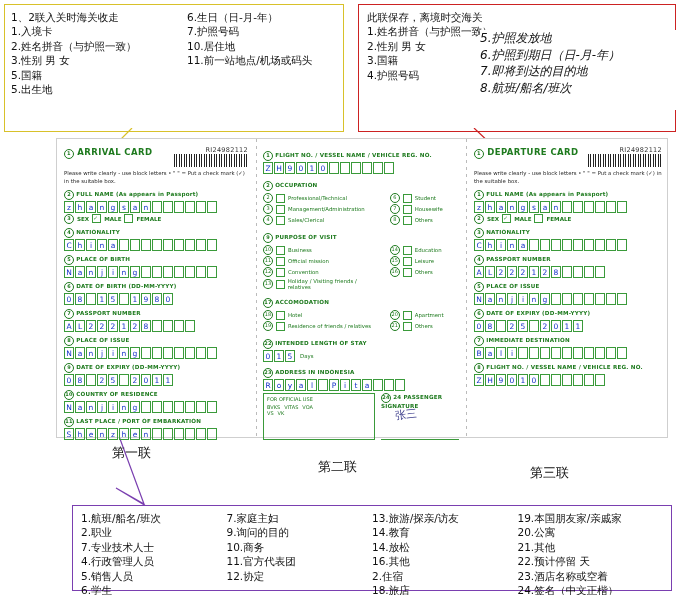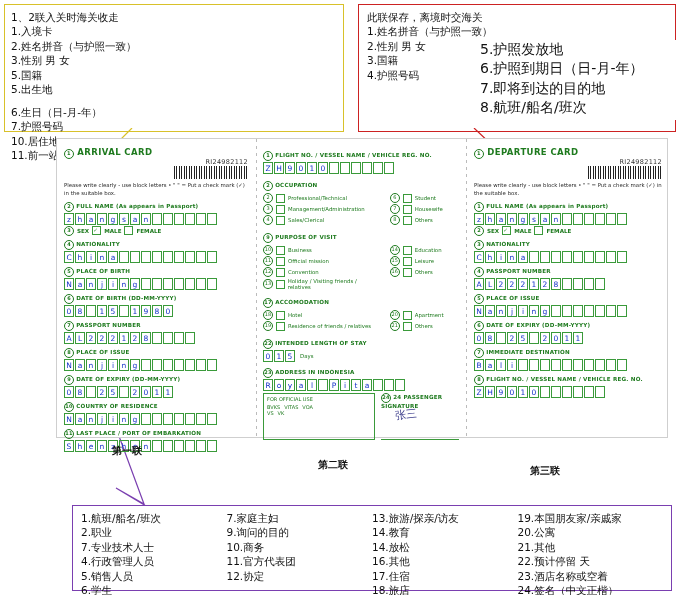--- a/index.html
+++ b/index.html
@@ -5,21 +5,21 @@
   html,body{margin:0;padding:0;background:#ffffff;}
   body{width:680px;height:595px;position:relative;overflow:hidden;
        font-family:"DejaVu Sans","Liberation Sans",sans-serif;color:#111;}
 
   
   .callout{position:absolute;box-sizing:border-box;background:#ffffff;}
   .callout ul{list-style:none;margin:0;padding:0;}
   .callout li{white-space:nowrap;line-height:1.38;}
   .box-tl{left:4px;top:4px;width:340px;height:128px;border:1px solid #d8c12a;
           padding:5px 6px;font-size:10.5px;color:#111;}
-  .box-tl .cols{display:flex;gap:8px;flex-direction:column;}
+  .box-tl .cols{display:flex;gap:8px;}
   .box-tl .c1{width:168px;}
   .box-tr{left:358px;top:4px;width:318px;height:128px;border:1px solid #cc2222;
           padding:5px 8px;font-size:10.5px;}
   .box-b{left:72px;top:505px;width:600px;height:86px;border:1px solid #7a3fb0;
          padding:5px 8px;font-size:10.5px;}
   .box-b .cols{display:flex;}
   .box-b .c{width:25%;}
   .box-b li,.box-tl li,.box-tr li{font-family:"DejaVu Sans",sans-serif;}
 
   
@@ -33,40 +33,40 @@
   .panel{position:absolute;top:0;bottom:0;box-sizing:border-box;padding:8px 7px;}
   .p1{left:0;width:198px;}
   .p2{left:199px;width:210px;}
   .p3{left:410px;width:202px;}
 
   .ttl{font-size:8.5px;font-weight:bold;color:#1e7a1e;letter-spacing:.4px;}
   .ttl-row{display:flex;align-items:flex-start;justify-content:space-between;}
   .barcode{font-size:7px;color:#333;text-align:right;line-height:1.1;}
   .bars{height:13px;width:74px;margin-left:auto;
         background:repeating-linear-gradient(to right,#222 0 1px,#fff 1px 2px,#222 2px 3.2px,#fff 3.2px 5px);}
-  .bnum{font-size:6.5px;letter-spacing:.3px;margin-top:12px;}
+  .bnum{font-size:6.5px;letter-spacing:.3px;}
   .note{font-size:5.4px;color:#2a2a2a;line-height:1.45;margin:3px 0 4px;}
   .lbl{font-size:5.6px;color:#1e7a1e;font-weight:bold;letter-spacing:.2px;margin:4px 0 1px;}
   .boxes{display:flex;gap:1px;margin-bottom:1px;}
   .cell{width:10px;height:12px;border:1px solid #3a9a3a;box-sizing:border-box;
         font-size:7.5px;line-height:11px;text-align:center;color:#1a1aaa;
         font-family:"DejaVu Sans",sans-serif;}
   .cell.blue{color:#1430c8;}
   .sexrow{display:flex;align-items:center;gap:3px;font-size:5.6px;color:#1e7a1e;font-weight:bold;}
   .tick{display:inline-block;width:7px;height:7px;border:1px solid #3a9a3a;}
   .num{display:inline-block;width:8px;height:8px;border-radius:50%;
        border:1px solid #1e7a1e;font-size:5px;line-height:7px;text-align:center;color:#1e7a1e;}
   .opt{display:flex;align-items:center;gap:3px;font-size:5.4px;color:#1e7a1e;margin:1px 0;}
   .opt .sq{width:7px;height:7px;border:1px solid #3a9a3a;display:inline-block;}
   .two{display:flex;gap:10px;}
   .seal{position:absolute;font-size:11px;color:#3a3a8a;transform:rotate(-6deg);
         font-family:"DejaVu Sans",sans-serif;}
   .offbox{border:1px solid #3a9a3a;padding:2px 3px;font-size:5px;color:#1e7a1e;}
   .offrow{display:flex;gap:6px;margin-top:2px;}
-  .caption{position:absolute;font-size:10px;font-weight:bold;color:#111;}
+  .caption{position:absolute;font-size:13px;font-weight:normal;color:#111;}
 </style>
 </head>
 <body>
 
 <div class="callout box-tl">
   <div class="cols">
     <ul class="c1">
       <li>1、2联入关时海关收走</li>
       <li>1.入境卡</li>
       <li>2.姓名拼音（与护照一致）</li>
@@ -85,21 +85,21 @@
 
 <div class="callout box-tr">
   <ul>
     <li>此联保存，离境时交海关</li>
     <li>1.姓名拼音（与护照一致）</li>
     <li>2.性别 男 女</li>
     <li>3.国籍</li>
     <li>4.护照号码</li>
   </ul>
 </div>
-<div class="callout" style="left:480px;top:40px;width:196px;height:80px;border:none;padding:0;font-size:14px;">
+<div class="callout" style="left:480px;top:30px;width:196px;height:80px;border:none;padding:0;font-size:12px;font-style:italic;">
   <ul>
     <li>5.护照发放地</li>
     <li>6.护照到期日（日-月-年）</li>
     <li>7.即将到达的目的地</li>
     <li>8.航班/船名/班次</li>
   </ul>
 </div>
 
 <svg class="ptr" style="left:90px;top:128px;width:70px;height:36px">
   <polyline points="42,0 8,34 38,30 6,34" fill="none" stroke="#d8c12a" stroke-width="1.2"></polyline>
@@ -646,21 +646,21 @@
       <li>9.询问的目的</li>
       <li>10.商务</li>
       <li>11.官方代表团</li>
       <li>12.协定</li>
     </ul>
     <ul class="c">
       <li>13.旅游/探亲/访友</li>
       <li>14.教育</li>
       <li>14.放松</li>
       <li>16.其他</li>
-      <li>17.住宿</li>
+      <li>2.住宿</li>
       <li>18.旅店</li>
     </ul>
     <ul class="c">
       <li>19.本国朋友家/亲戚家</li>
       <li>20.公寓</li>
       <li>21.其他</li>
       <li>22.预计停留    天</li>
       <li>23.酒店名称或空着</li>
       <li>24.签名（中文正楷）</li>
     </ul>

